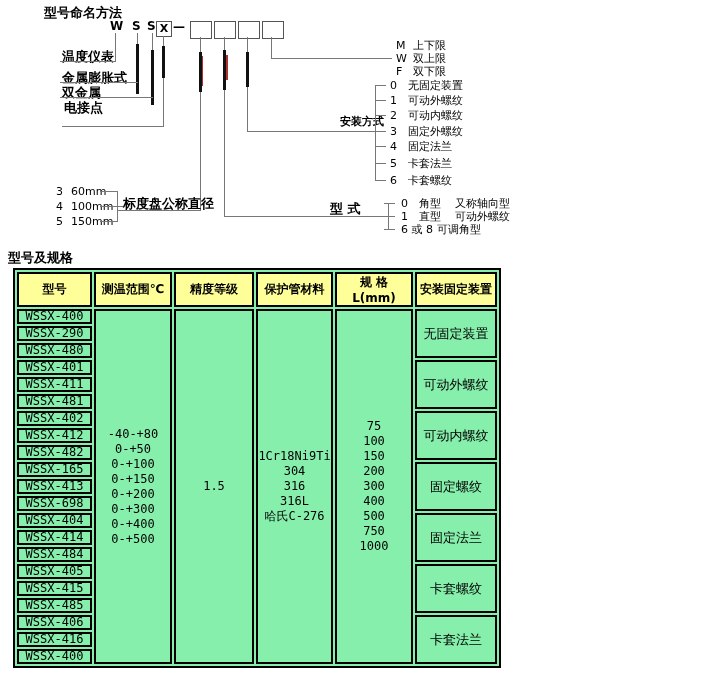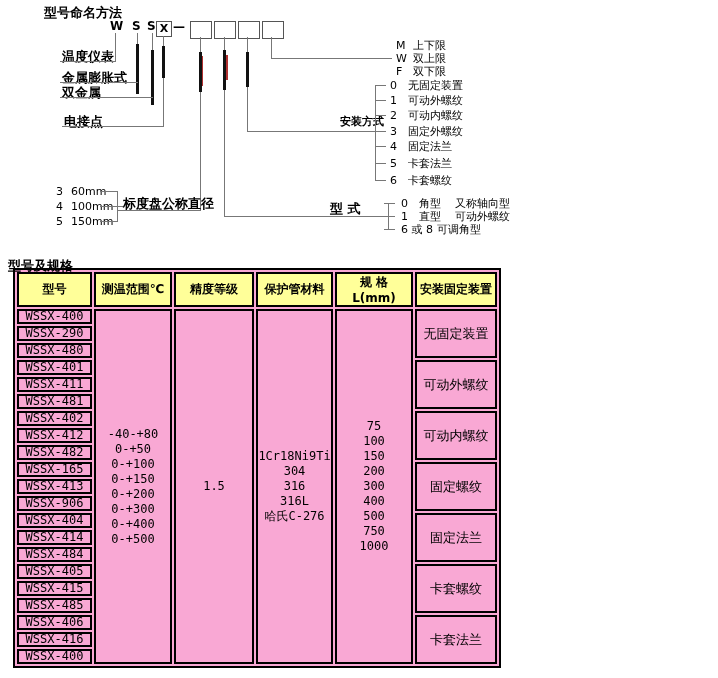--- a/index.html
+++ b/index.html
@@ -24,23 +24,23 @@
   .code{min-width:12px;text-align:left;}
   .opt-row .olabel{margin-left:6px;}
   .lim-row .code{min-width:13px;}
   .lim-row .olabel{margin-left:4px;}
   .dial-row .code{min-width:9px;margin-right:6px;}
   .st-row .code{min-width:14px;margin-left:2px;}
   .st-row .name{min-width:30px;margin-left:4px;}
   .st-row .alt{margin-left:6px;}
   
   #specsec{position:absolute;left:0;top:246px;width:718px;}
-  #spec-title{left:8px;top:3px;margin-top:8px;}
+  #spec-title{left:8px;top:3px;}
   table{border-collapse:separate;border-spacing:2px;border:2px solid #000;
-        table-layout:fixed;background:#f9a8d4;margin:22px 0 0 13px;width:484px;}
+        table-layout:fixed;background:#86efac;margin:22px 0 0 13px;width:484px;}
   th,td{border:2px solid #000;box-sizing:border-box;text-align:center;
         padding:0;overflow:hidden;}
   th{background:#FFFF99;height:24px;font-size:12px;font-weight:bold;
      font-family:"DejaVu Sans",sans-serif;}
   td.model{height:11px;font:12px/11px "DejaVu Sans Mono",monospace;}
   td.spanc{vertical-align:middle;font:12px/15px "DejaVu Sans Mono",monospace;}
   td.mount{vertical-align:middle;font-size:13px;font-family:"DejaVu Sans",sans-serif;}
 </style>
 </head>
 <body>
@@ -75,21 +75,21 @@
   <i class="mark" style="left:223px;top:50px;height:40px;"></i>
   <i class="markr" style="left:226px;top:55px;height:25px;"></i>
   <i class="mark" style="left:246px;top:52px;height:35px;"></i>
 
   <span class="blabel" style="left:62px;top:48px;">温度仪表</span>
   <i class="hl" style="left:60px;top:61px;width:56px;"></i>
   <span class="blabel" style="left:62px;top:69px;">金属膨胀式</span>
   <i class="hl" style="left:60px;top:82px;width:78px;"></i>
   <span class="blabel" style="left:62px;top:84px;">双金属</span>
   <i class="hl" style="left:60px;top:97px;width:93px;"></i>
-  <span class="blabel" style="left:64px;top:113px;font-family:Liberation Mono, monospace;">电接点</span>
+  <span class="blabel" style="left:64px;top:99px;font-family:Liberation Mono, monospace;">电接点</span>
   <i class="hl" style="left:62px;top:126px;width:102px;"></i>
 
   <i class="hl" style="left:271px;top:58px;width:121px;"></i>
   <div class="lim-row" style="left:396px;top:39px;">
     <span class="code">M</span>
     <span class="olabel">上下限</span>
   </div>
   <div class="lim-row" style="left:396px;top:52px;">
     <span class="code">W</span>
     <span class="olabel">双上限</span>
@@ -260,21 +260,21 @@
           <td class="model">WSSX-482</td>
         </tr>
     <tr>
       <td class="model">WSSX-165</td>
       <td class="mount" rowspan="3">固定螺纹</td>
     </tr>
     <tr>
           <td class="model">WSSX-413</td>
         </tr>
     <tr>
-          <td class="model">WSSX-906</td>
+          <td class="model">WSSX-698</td>
         </tr>
     <tr>
       <td class="model">WSSX-404</td>
       <td class="mount" rowspan="3">固定法兰</td>
     </tr>
     <tr>
           <td class="model">WSSX-414</td>
         </tr>
     <tr>
           <td class="model">WSSX-484</td>

